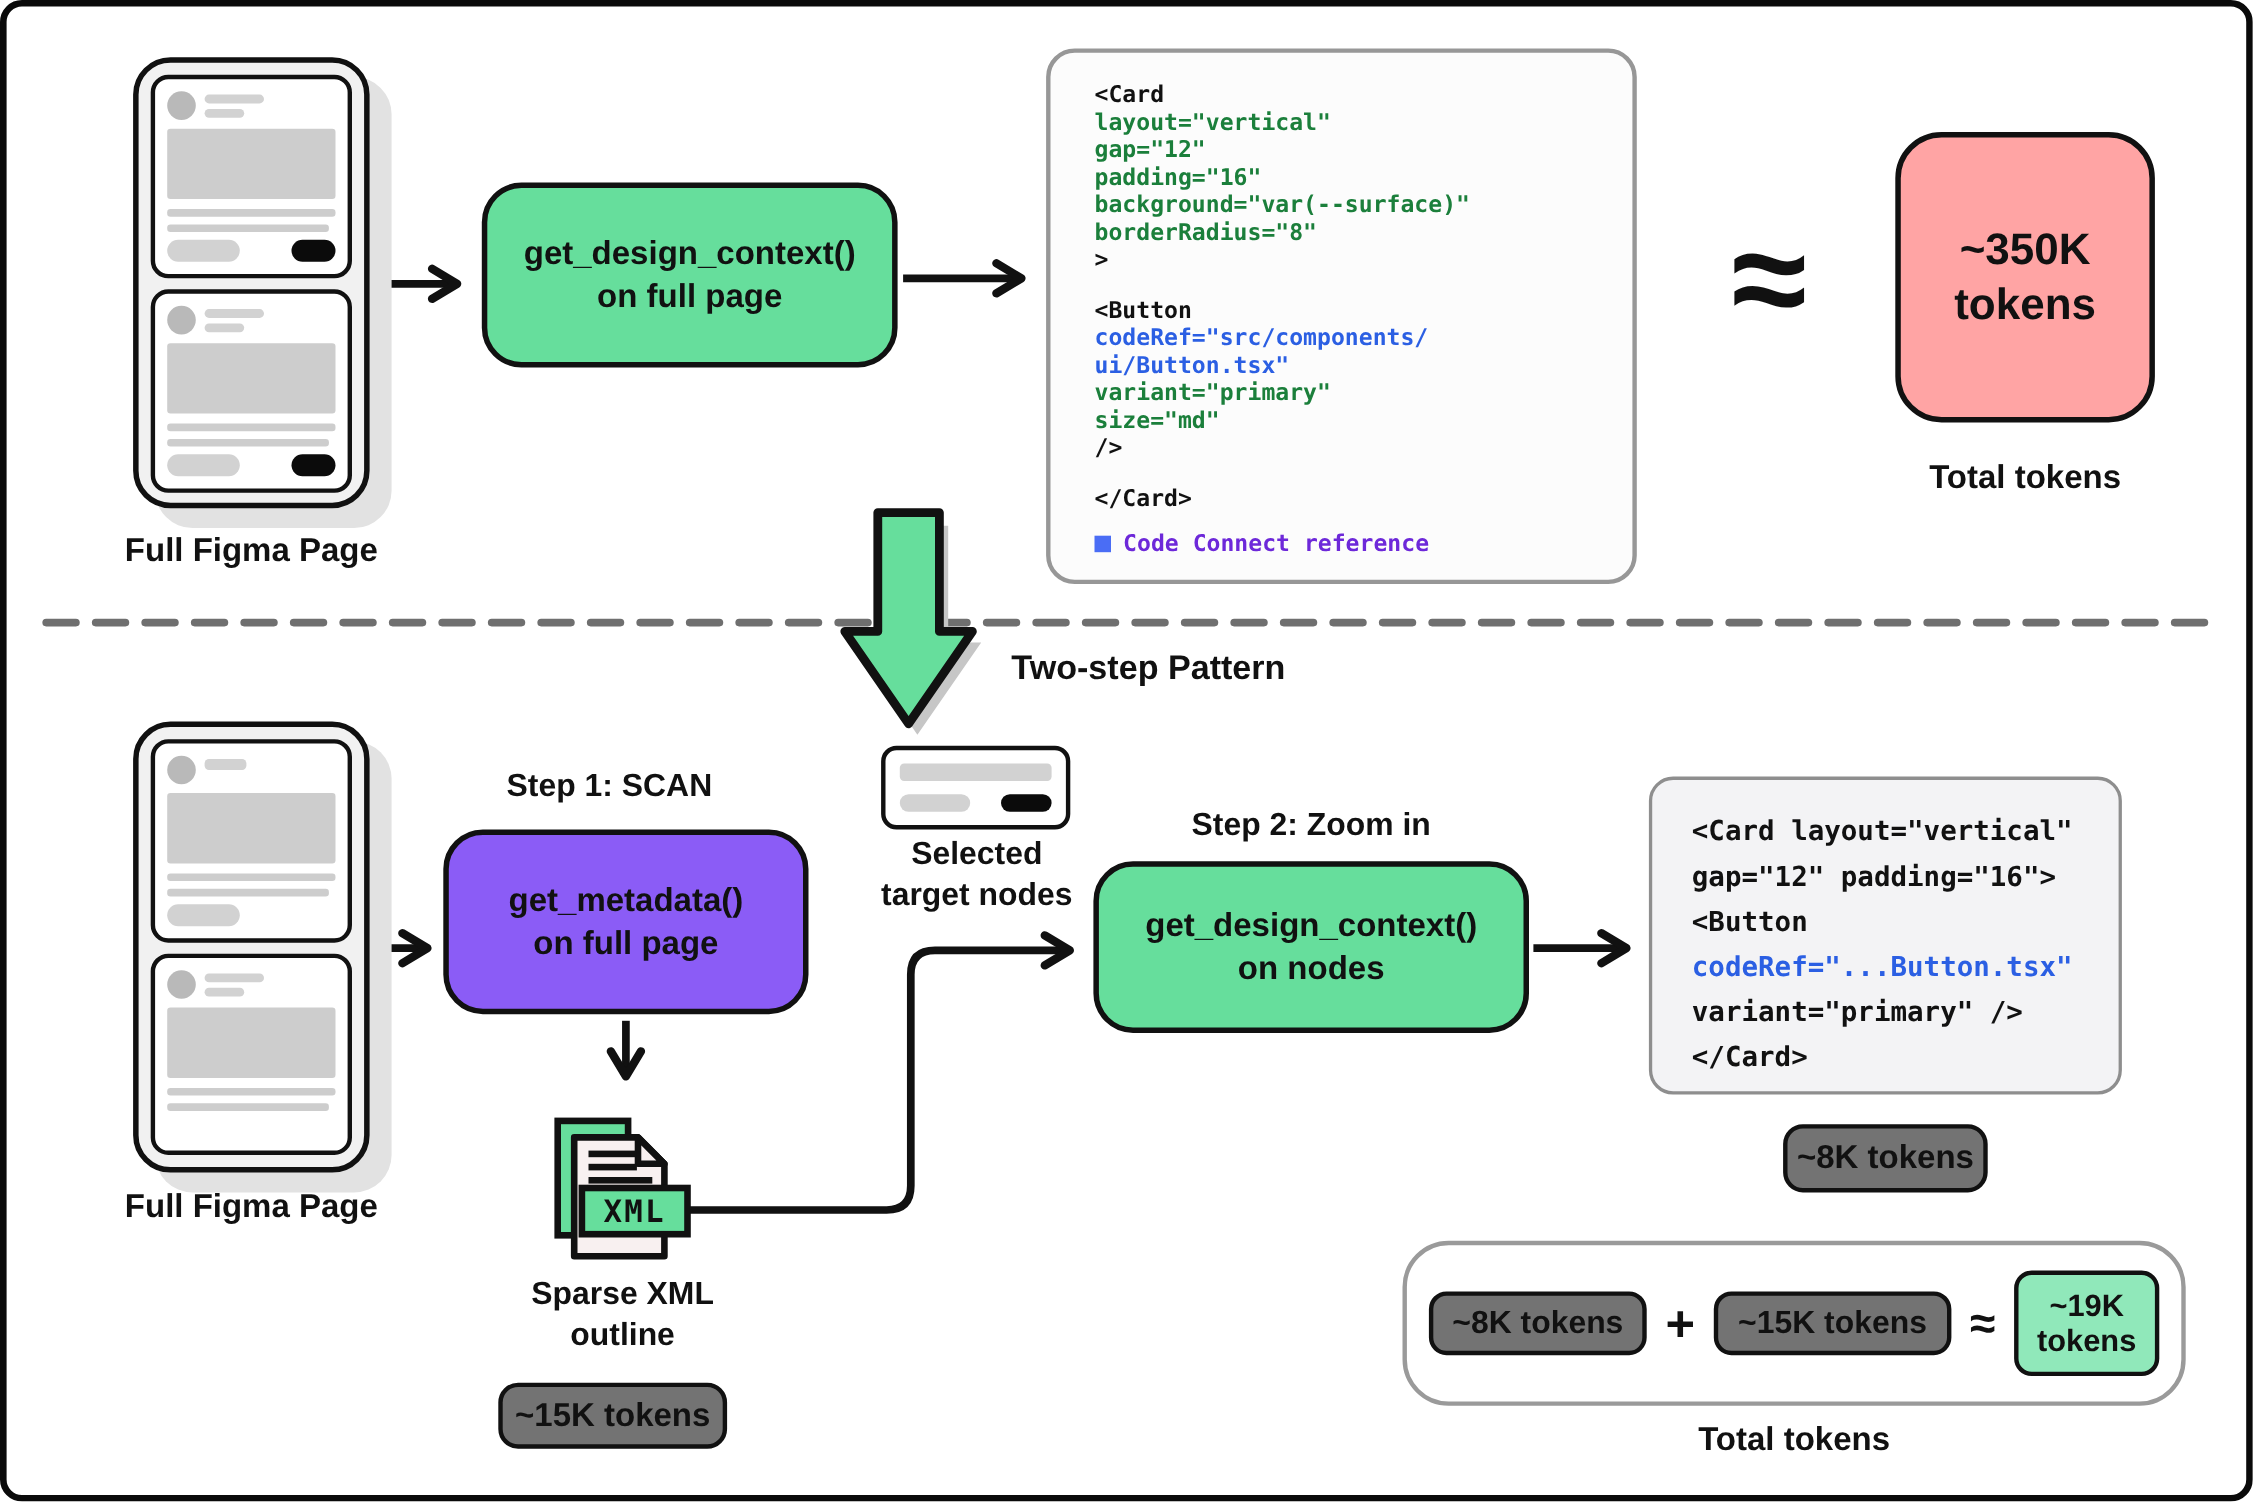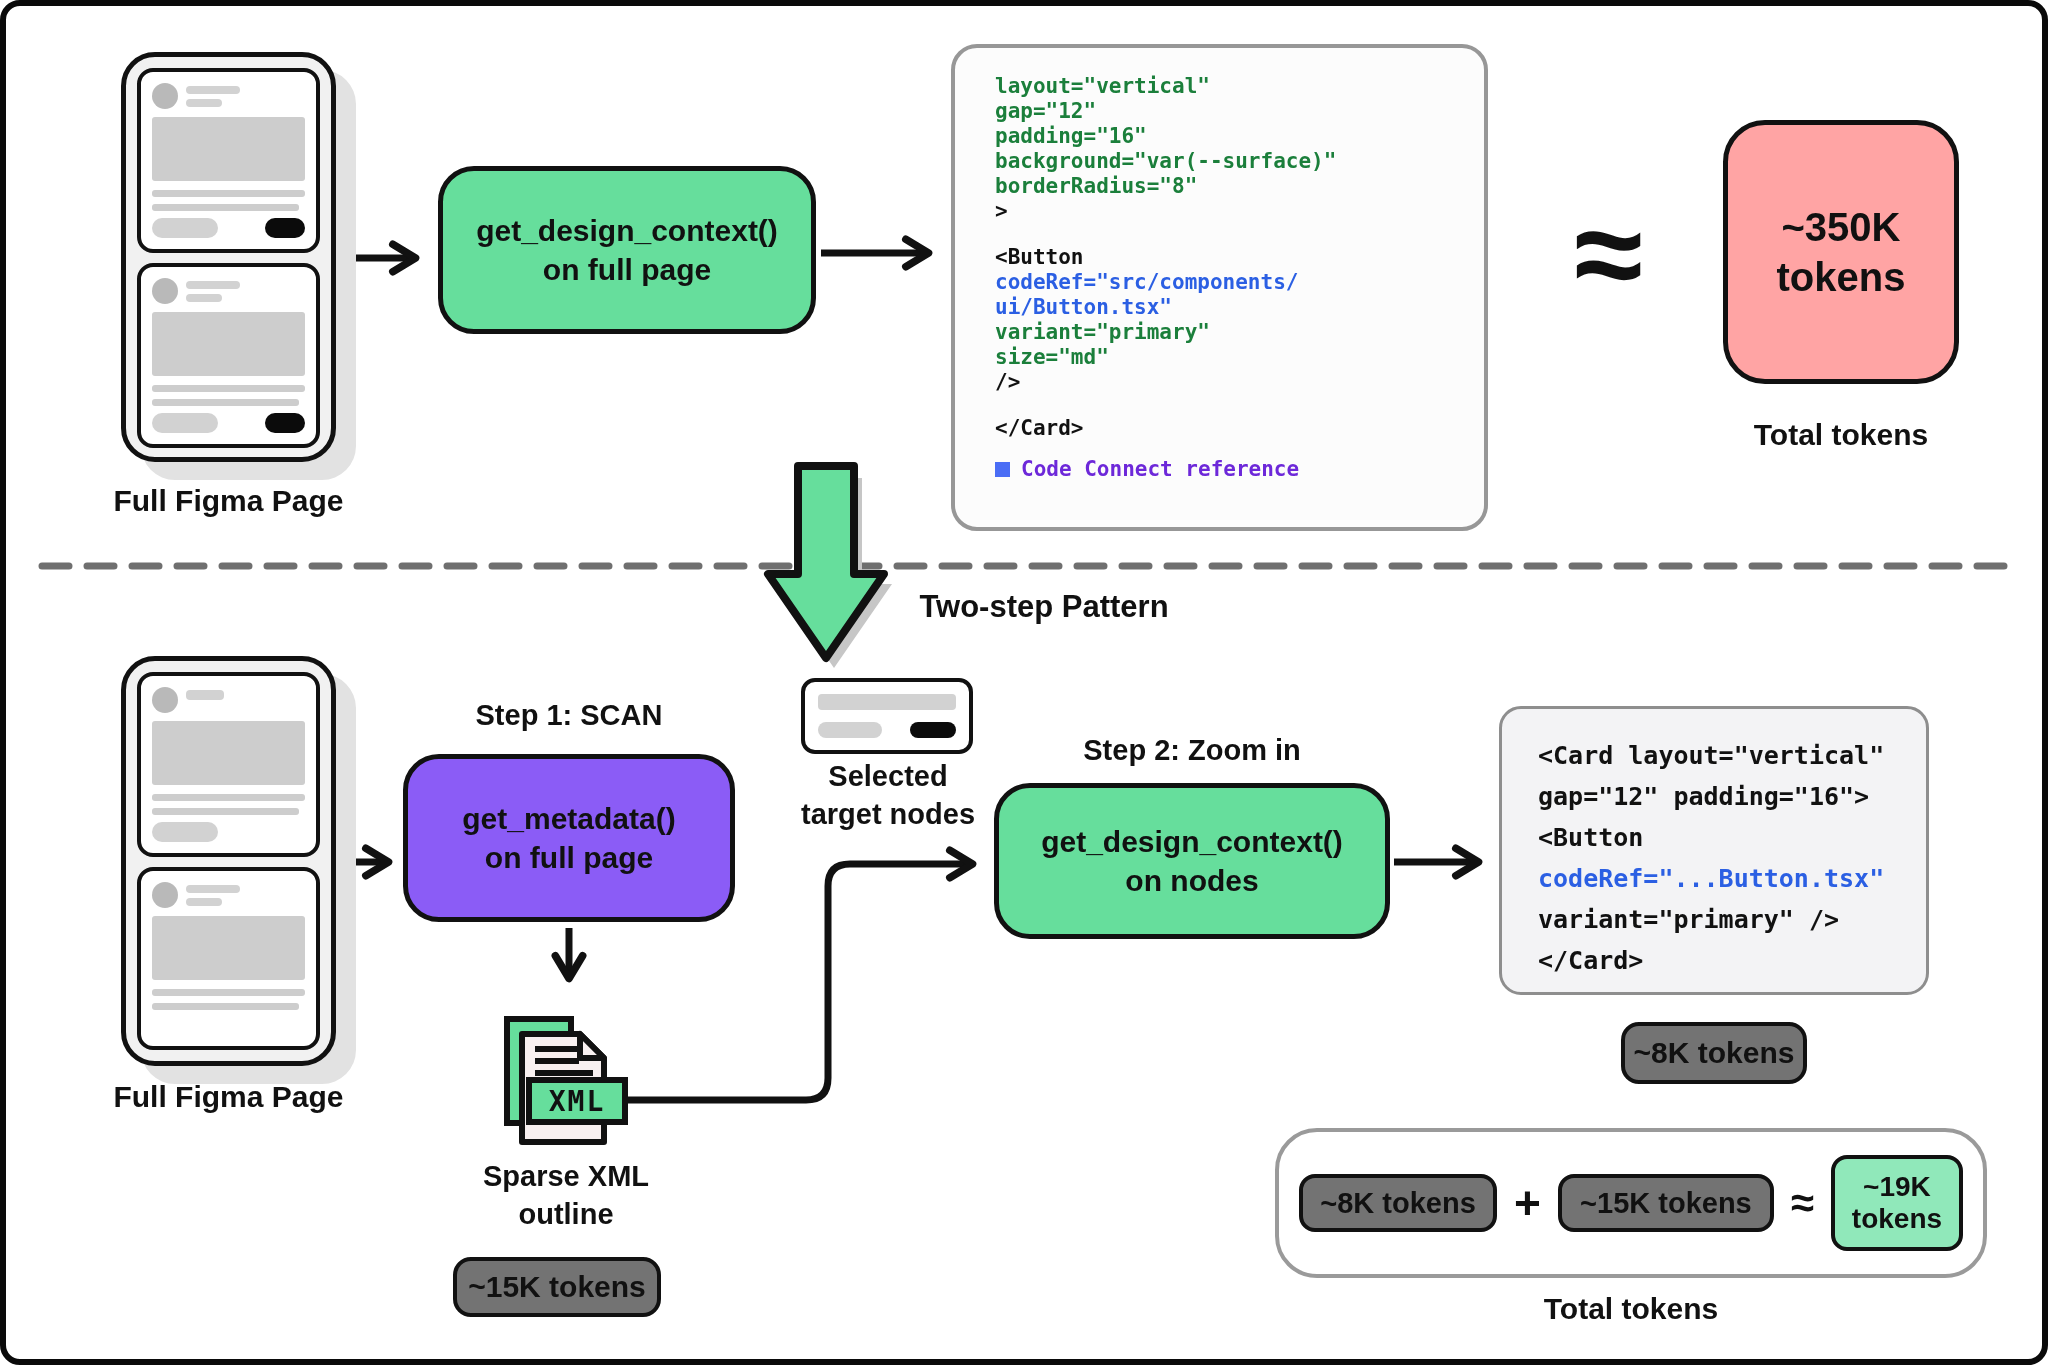--- a/index.html
+++ b/index.html
@@ -168,20 +168,21 @@
     </div>
   </div>
   <div class="diagram-label" style="left:70px;top:476px;width:305px;">Full Figma Page</div>
 
   <div class="tool-box green-fill" style="left:432px;top:160px;width:378px;height:168px;">
     <span>get_design_context()</span>
     <span>on full page</span>
   </div>
 
   <div class="code-panel-top">
+    <div class="code-line c-black">&lt;Card</div>
     <div class="code-line c-green">layout="vertical"</div>
     <div class="code-line c-green">gap="12"</div>
     <div class="code-line c-green">padding="16"</div>
     <div class="code-line c-green">background="var(--surface)"</div>
     <div class="code-line c-green">borderRadius="8"</div>
     <div class="code-line c-black">&gt;</div>
     <div class="code-line"></div>
     <div class="code-line c-black">&lt;Button</div>
     <div class="code-line c-blue">codeRef="src/components/</div>
     <div class="code-line c-blue">ui/Button.tsx"</div>
@@ -241,21 +242,21 @@
           <div class="bar" style="width:36px;"></div>
         </div>
       </div>
       <div class="img-block"></div>
       <div class="tline"></div>
       <div class="tline" style="width:96%;"></div>
     </div>
   </div>
   <div class="diagram-label" style="left:70px;top:1072px;width:305px;">Full Figma Page</div>
 
-  <div class="step-heading" style="left:397px;top:693px;width:332px;">Step 1: SCAN</div>
+  <div class="step-heading" style="left:382px;top:693px;width:332px;">Step 1: SCAN</div>
   <div class="tool-box blue-fill" style="left:397px;top:748px;width:332px;height:168px;">
     <span>get_metadata()</span>
     <span>on full page</span>
   </div>
 
   <svg class="abs" style="left:496px;top:1006px;" width="130" height="135" viewBox="0 0 130 135">
     <rect x="5" y="7" width="64" height="104" fill="#66DE9C" stroke="#111" stroke-width="6"></rect>
     <path d="M20 22 H78 L102 46 V130 H20 Z" fill="#F8F0F0" stroke="#111" stroke-width="6" stroke-linejoin="round"></path>
     <path d="M78 22 V46 H102 Z" fill="#F8F0F0" stroke="#111" stroke-width="6" stroke-linejoin="round"></path>
     <rect x="33" y="34" width="44" height="6" fill="#111"></rect>

